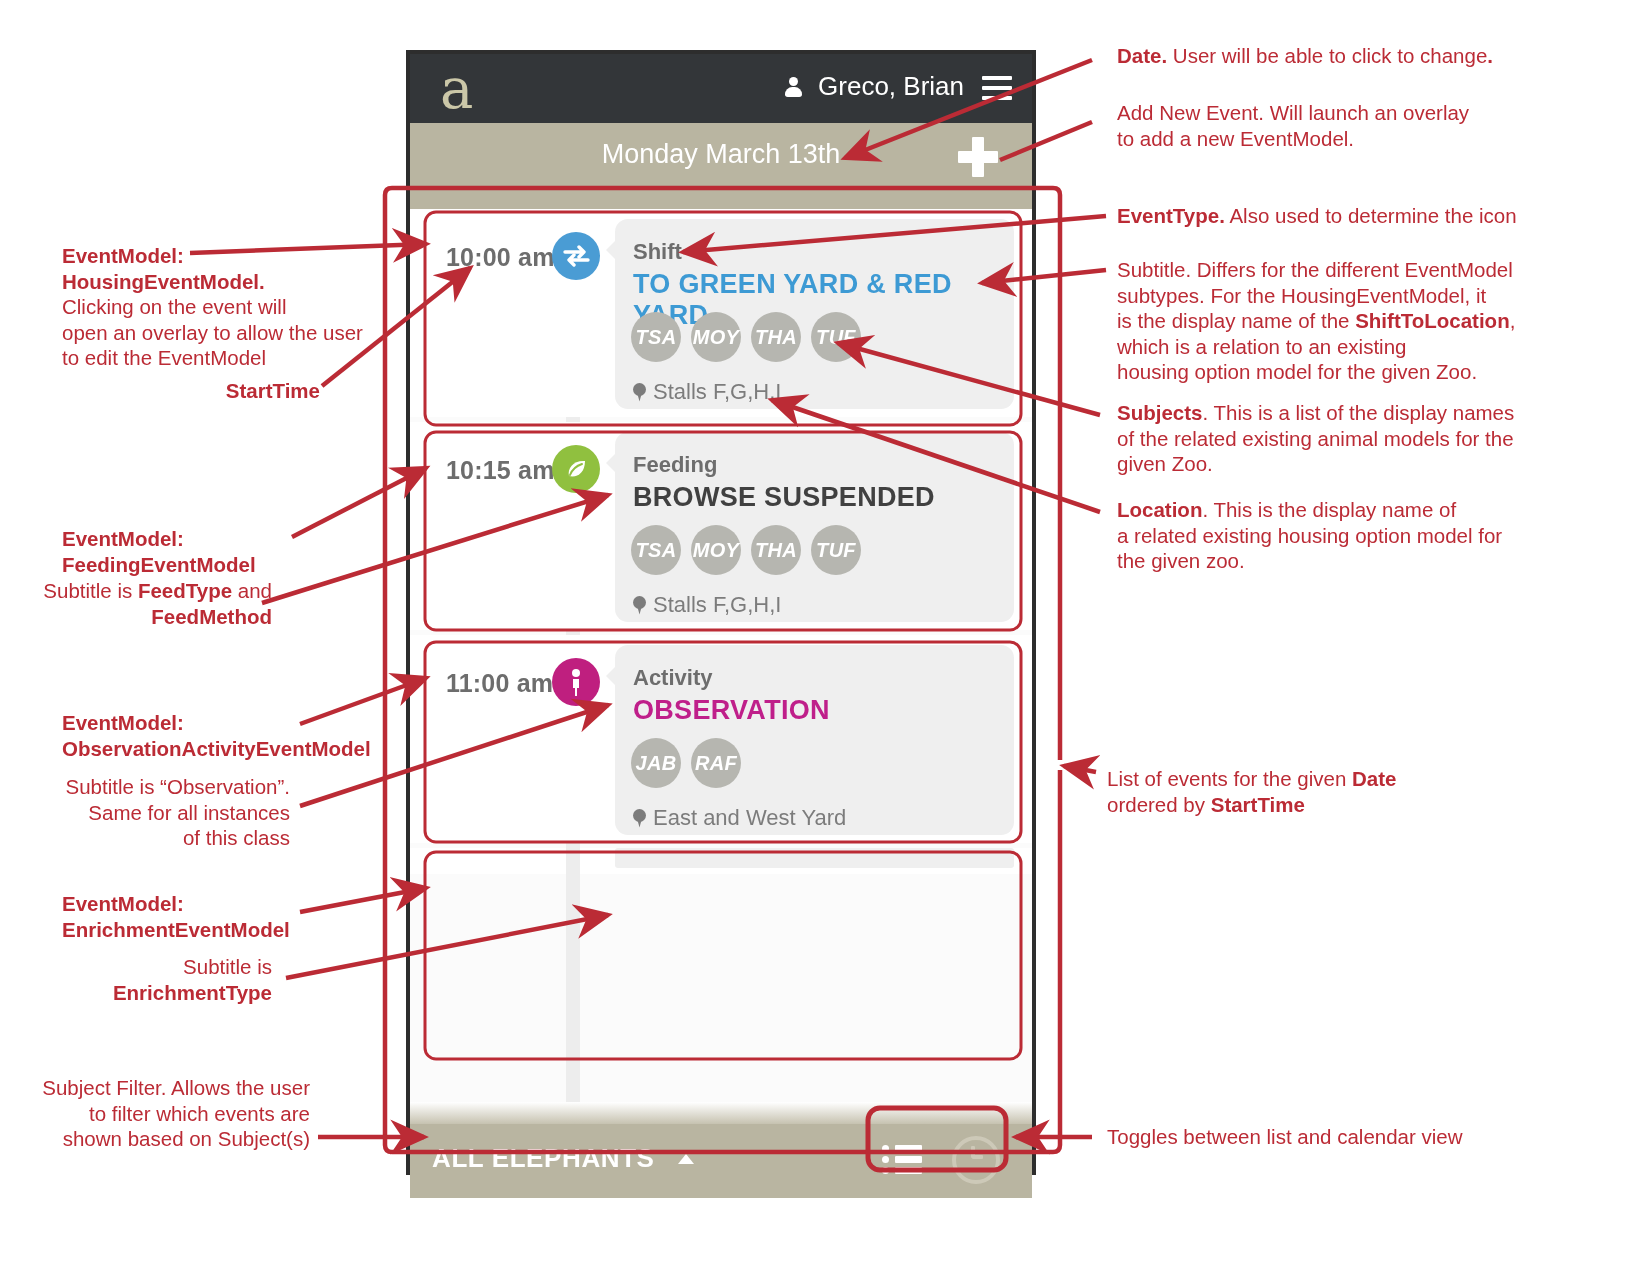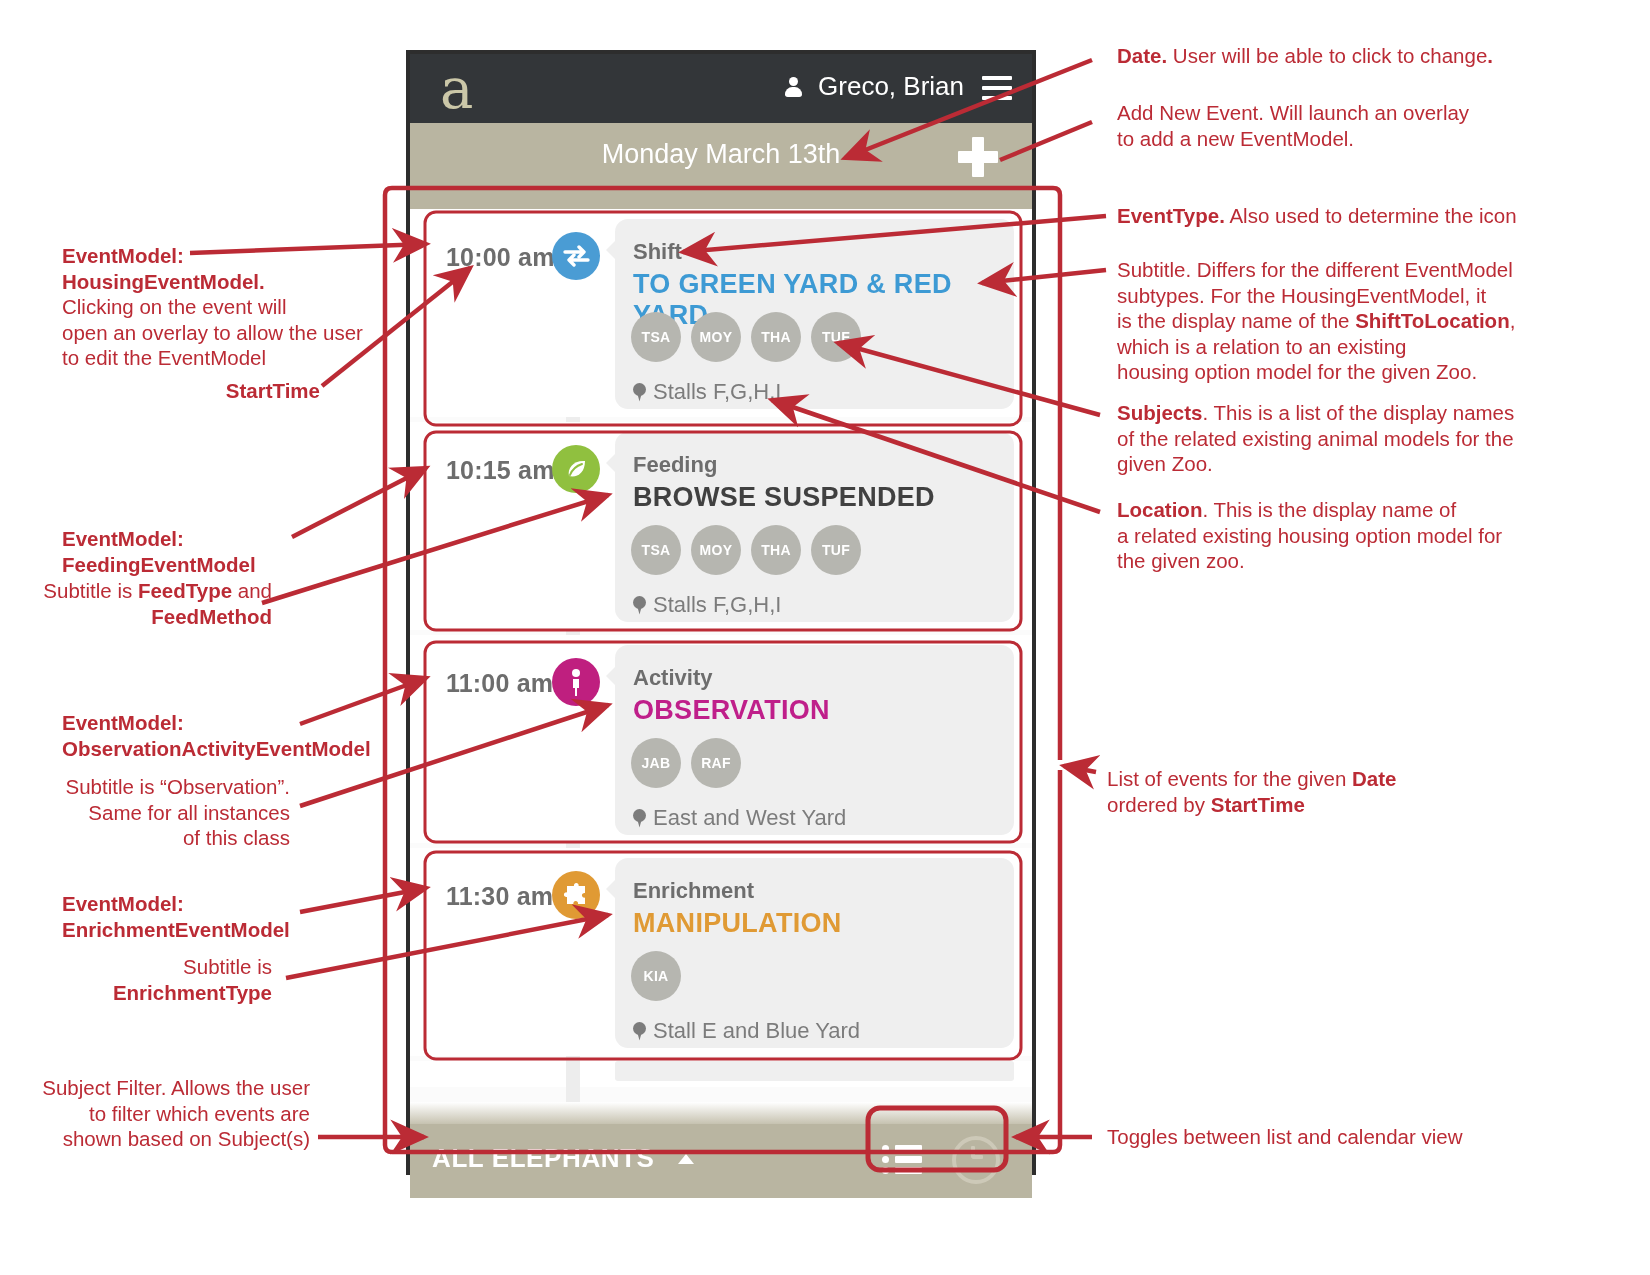--- a/index.html
+++ b/index.html
@@ -53,22 +53,22 @@
              background:#efefef;border-radius:13px;}
   .evt .notch{position:absolute;left:196px;top:28px;width:0;height:0;
              border-top:13px solid transparent;border-bottom:13px solid transparent;
              border-right:13px solid #efefef;}
   .evt .etype{position:absolute;left:18px;top:20px;color:#6d6d6d;font-size:22px;
              font-weight:bold;}
   .evt .sub{position:absolute;left:18px;top:50px;font-size:27px;font-weight:bold;
              letter-spacing:.3px;}
   .subjects{position:absolute;left:16px;top:93px;display:flex;gap:10px;}
   .chip{width:50px;height:50px;border-radius:50%;background:#b6b6b0;color:#fff;
-        font-size:14px;font-weight:bold;display:flex;align-items:center;
-        justify-content:center;letter-spacing:.3px;}
+        font-size:20px;font-weight:bold;display:flex;align-items:center;
+        justify-content:center;letter-spacing:.3px;font-style:italic;}
   .loc{position:absolute;left:18px;top:160px;color:#7c7c7c;font-size:22px;
         display:flex;align-items:center;gap:7px;}
   .pin{width:13px;height:19px;position:relative;display:inline-block;}
   .pin::before{content:"";position:absolute;left:0;top:0;width:13px;height:13px;
        border-radius:50%;background:#7c7c7c;}
   .pin::after{content:"";position:absolute;left:3.5px;top:8px;width:6px;height:11px;
        background:#7c7c7c;clip-path:polygon(0 0,100% 0,50% 100%);}
 
   .partial{height:26px;background:#ffffff;}
   .partial .pb{margin:0 18px 0 205px;height:20px;background:#efefef;border-radius:3px;}
@@ -184,40 +184,20 @@
           <span class="chip">JAB</span>
           <span class="chip">RAF</span>
         </div>
         <div class="loc">
           <span class="pin"></span>
           <span>East and West Yard</span>
         </div>
       </div>
     </div>
 
-    <div class="evt">
-      <div class="time">11:30 am</div>
-      <div class="icon" style="background:#e09a34">
-        <svg width="26" height="26" viewBox="0 0 26 26">
-          <path d="M4 4 h7 a2.4 2.4 0 1 1 4.6 0 H22 v7 a2.4 2.4 0 1 0 0 4.6 V22 h-7 a2.4 2.4 0 1 0-4.6 0 H4 v-7 a2.4 2.4 0 1 1 0-4.6 Z" fill="#fff"></path>
-        </svg>
-      </div>
-      <div class="notch"></div>
-      <div class="body">
-        <div class="etype">Enrichment</div>
-        <div class="sub" style="color:#e09a34">MANIPULATION</div>
-        <div class="subjects">
-          <span class="chip">KIA</span>
-        </div>
-        <div class="loc">
-          <span class="pin"></span>
-          <span>Stall E and Blue Yard</span>
-        </div>
-      </div>
-    </div>
 
     <div class="partial">
         <div class="pb"></div>
       </div>
   </div>
 
   <div class="fadebar"></div>
 
   <div class="bottombar">
     <div class="allsub">

